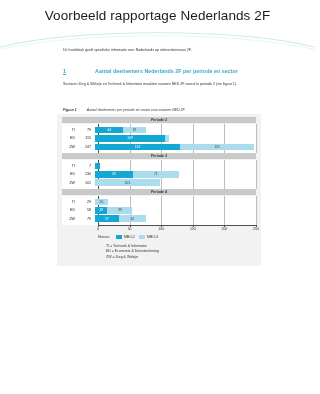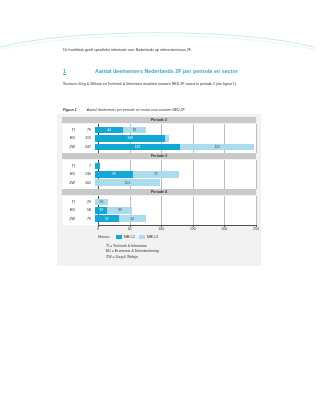--- a/index.html
+++ b/index.html
@@ -105,20 +105,21 @@
   .notes{
     margin-top:5px;margin-left:44px;
     font-size:3.5px;color:#333;line-height:1.6;
   }
 </style>
 </head>
 <body>
 
 <div class="page">
 
+  <div class="title">Voorbeeld rapportage Nederlands 2F</div>
 
   <svg class="swoosh" viewBox="0 0 315 24" preserveAspectRatio="none">
     <path d="M0 21 C 80 2, 235 2, 315 21" fill="none" stroke="#cfe9e8" stroke-width="1.1"></path>
     <path d="M0 23.4 C 80 5.2, 235 5.2, 315 23.4" fill="none" stroke="#e2f2f1" stroke-width="0.8"></path>
   </svg>
 
   <div class="intro">Dit hoofdstuk geeft specifieke informatie over Nederlands op referentieniveau 2F.</div>
 
   <div class="h2row">
     <span class="h2num">1</span>

